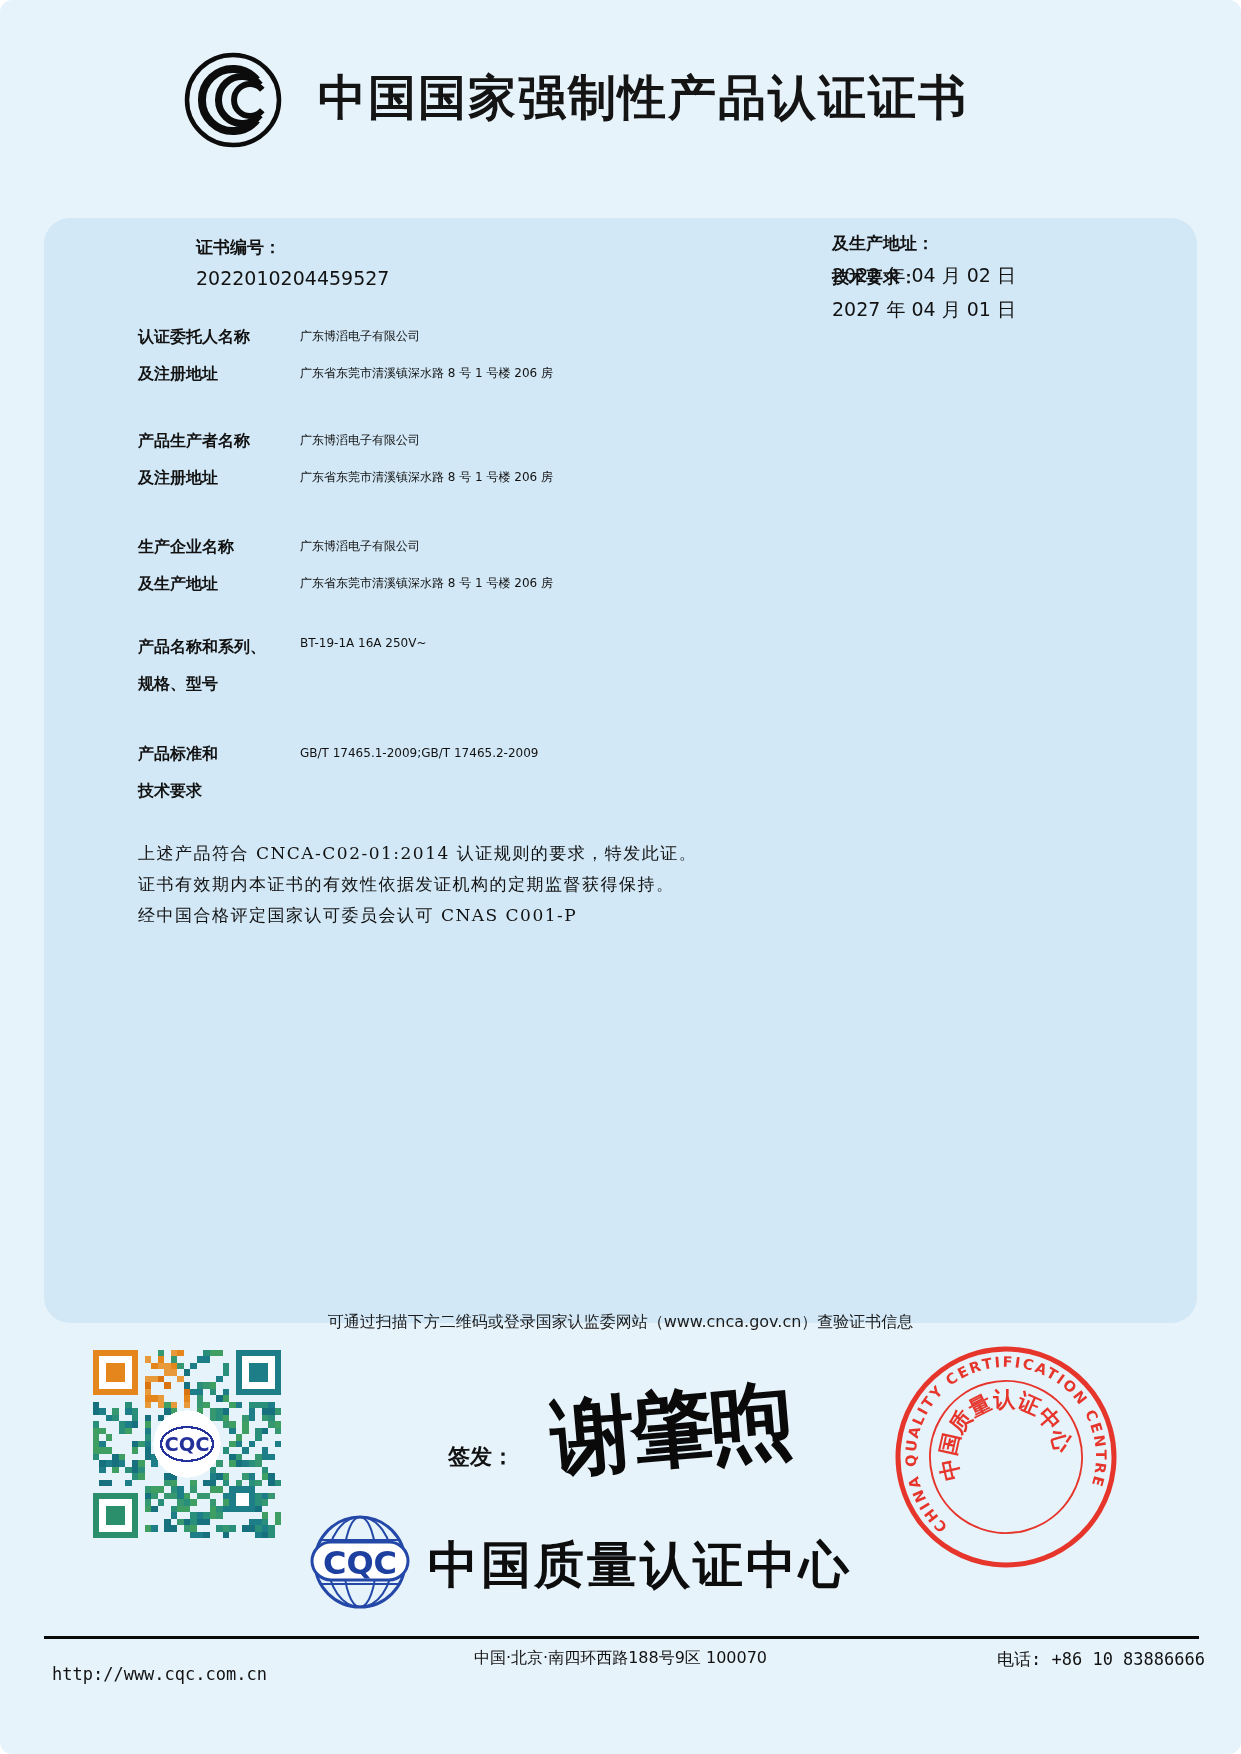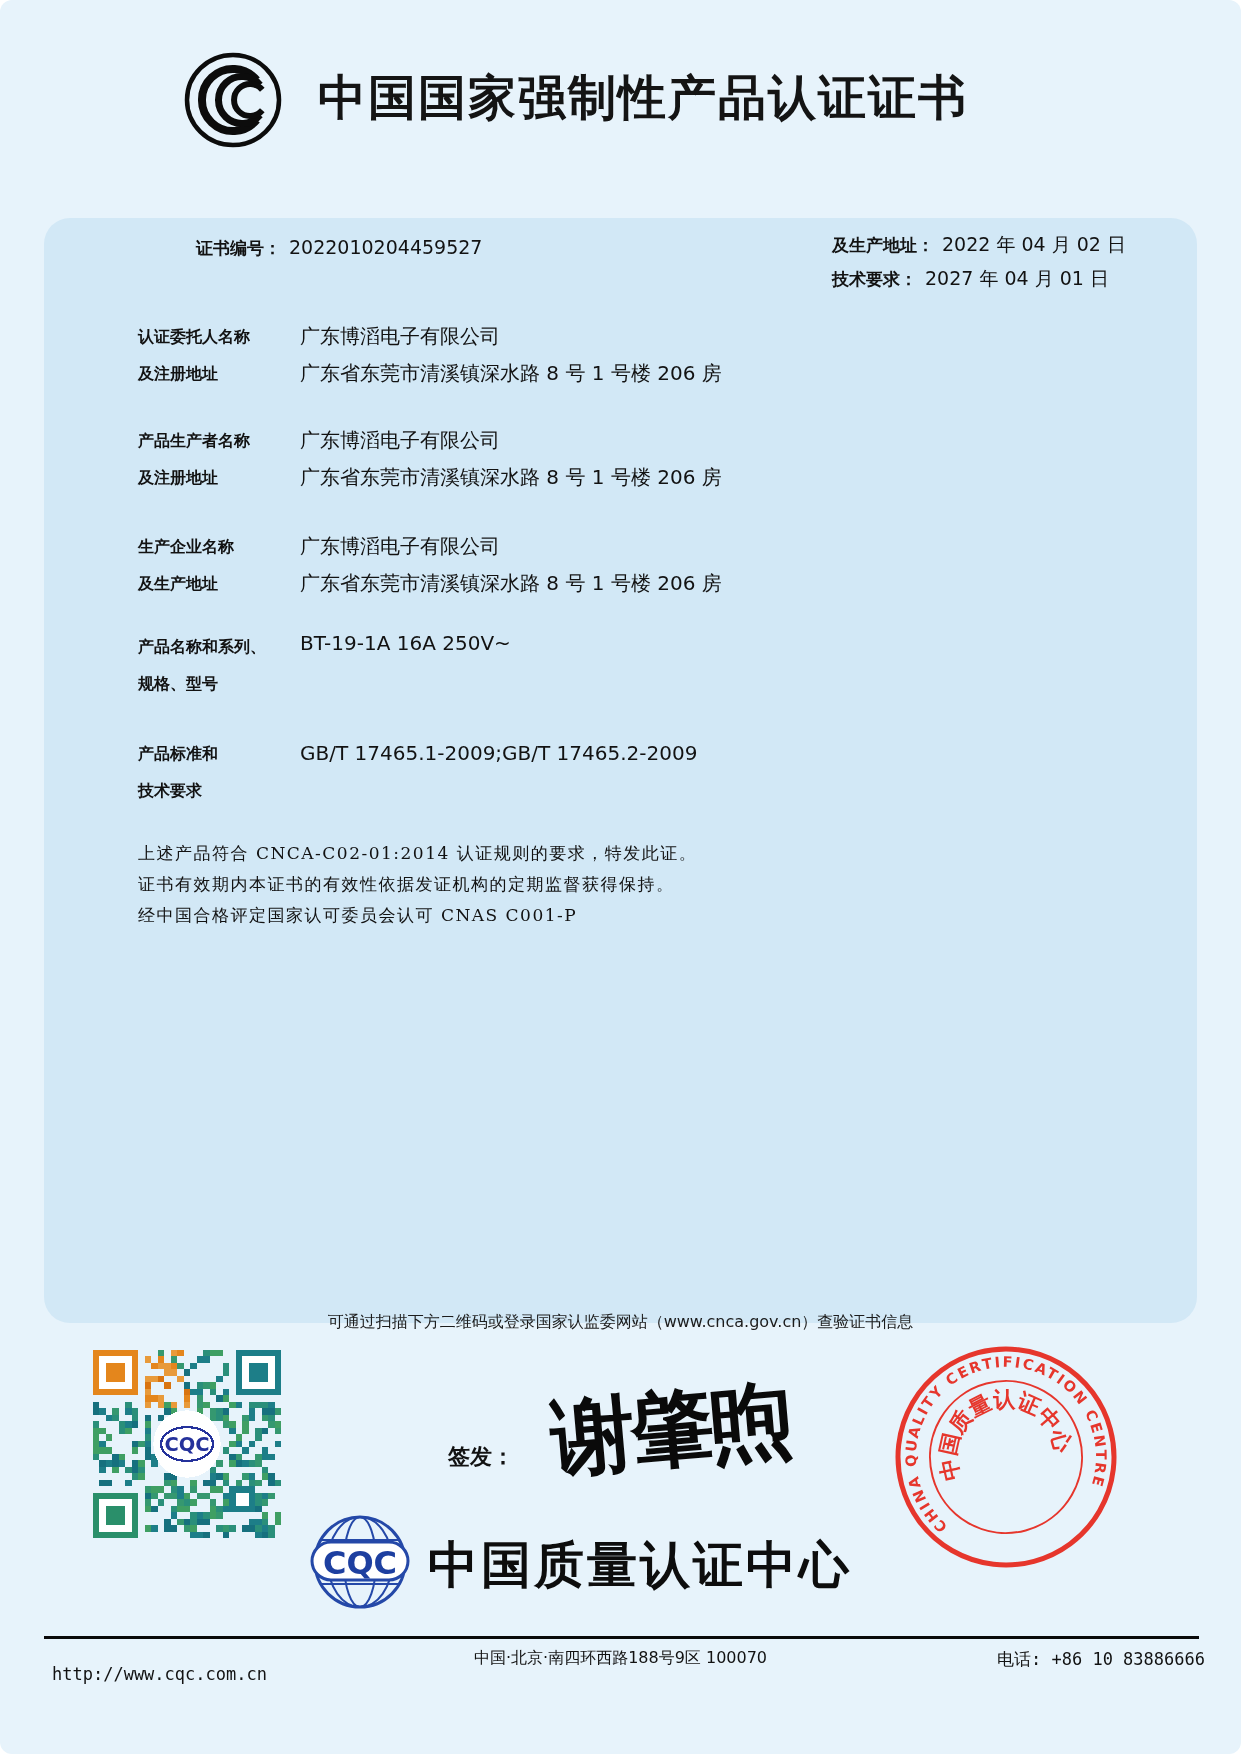--- a/index.html
+++ b/index.html
@@ -10,30 +10,30 @@
   .page{position:relative;width:1241px;height:1754px;overflow:hidden;
         background:var(--outer-bg);font-family:"DejaVu Sans",sans-serif;color:var(--ink);border-radius:12px;}
   .abs{position:absolute;}
   .panel{position:absolute;left:44px;top:218px;width:1153px;height:1105px;
          background:var(--panel-bg);border-radius:26px;}
   
   .ccc-logo{left:183px;top:50px;width:100px;height:100px;}
   .title{left:318px;top:66px;font-size:48px;font-weight:900;letter-spacing:2px;
          color:#141414;white-space:nowrap;}
   
-  .meta{display:flex;align-items:baseline;gap:8px;white-space:nowrap;}
+  .meta{display:flex;align-items:baseline;gap:8px;white-space:nowrap;flex-direction:column;}
   .meta .k{font-family:"DejaVu Serif",serif;font-weight:bold;font-size:17px;}
   .meta .v{font-size:19px;}
   .meta-num{left:196px;top:236px;}
   .meta-issue{left:832px;top:232px;}
   .meta-expiry{left:832px;top:266px;}
   
   .field-row{position:absolute;left:0;width:1241px;height:80px;}
   .f-label{position:absolute;left:138px;top:0;font-weight:bold;font-size:16px;}
-  .f-value{position:absolute;left:300px;top:0;font-size:20px;}
+  .f-value{position:absolute;left:300px;top:0;font-size:12px;}
   .lines div{line-height:37px;height:37px;white-space:nowrap;}
   .lines.tight div{line-height:31px;height:31px;}
   
   .statement{left:138px;top:838px;font-family:"DejaVu Serif",serif;
              font-size:17px;letter-spacing:1.5px;}
   .statement div{line-height:31px;height:31px;white-space:nowrap;}
   
   .verify-note{left:0;top:1312px;width:1241px;text-align:center;font-size:16px;color:#1c1c1c;}
   
   .qr{left:93px;top:1350px;width:188px;height:188px;}

